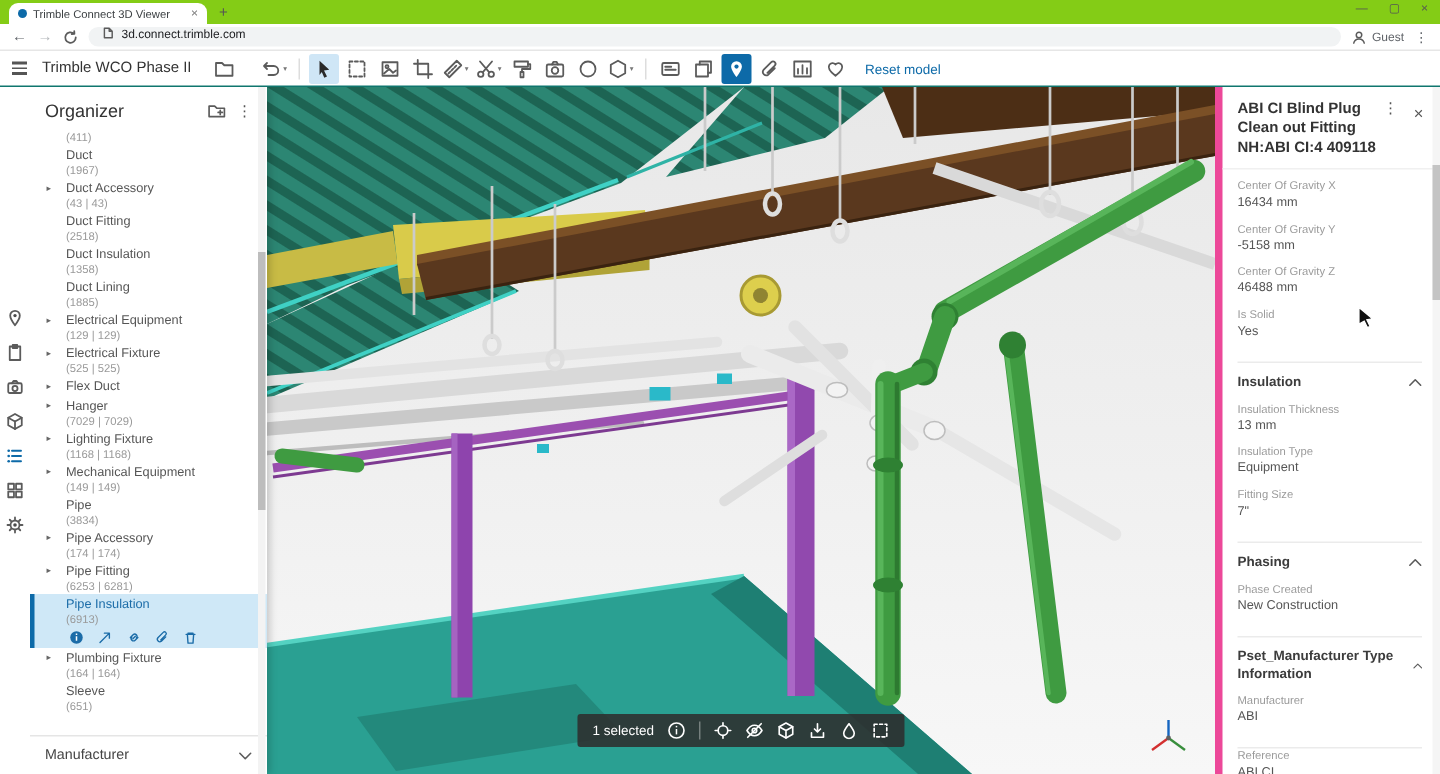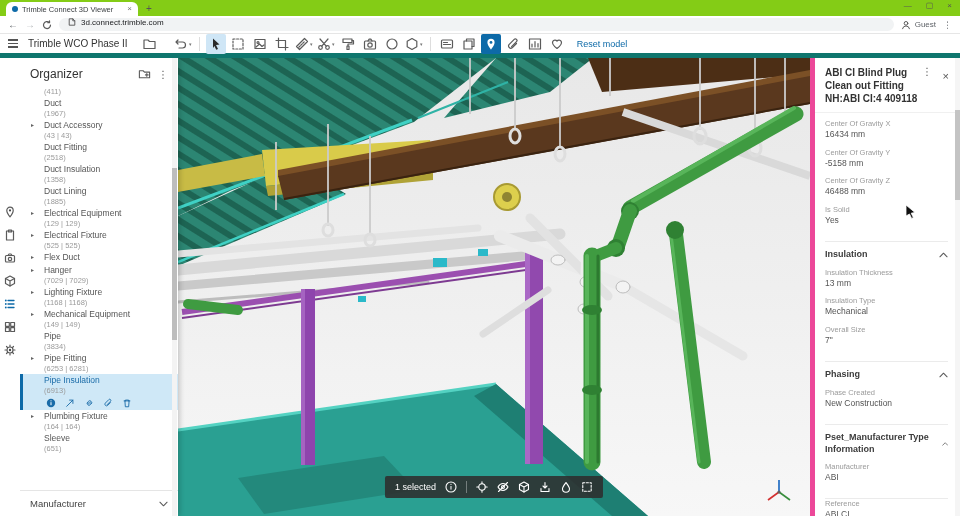--- a/index.html
+++ b/index.html
@@ -15,21 +15,21 @@
   .newtab{margin-left:8px;color:#555;font-size:10px;line-height:1;padding-bottom:2px}
   .win-controls{position:absolute;right:8px;top:2px;display:flex;gap:14px;color:#555;font-size:8px;line-height:1}
   .urlbar{height:18px;background:#fff;display:flex;align-items:center;padding:0 8px;gap:7px;border-bottom:1px solid #e6e6e6}
   .nav-ic{color:#5f6368;font-size:10px;line-height:1}
   .url-pill{flex:1;height:13px;background:#f1f3f4;border-radius:7px;display:flex;align-items:flex-start;padding:0 9px;gap:5px}
   .url-text{font-size:8px;color:#202124}
   .guest{display:flex;align-items:center;gap:4px;font-size:8px;color:#5f6368}
   .kebab{color:#5f6368;font-size:9px;letter-spacing:0}
 
   
-  .appbar{height:24px;background:#fff;border-bottom:5px solid #0f766e;display:flex;align-items:center;padding:0 8px;position:relative;z-index:5}
+  .appbar{height:24px;background:#fff;border-bottom:1px solid #0f766e;display:flex;align-items:center;padding:0 8px;position:relative;z-index:5}
   .burger{display:flex;flex-direction:column;gap:2px;margin-right:10px}
   .burger i{display:block;width:10px;height:1.4px;background:#555}
   .proj-title{font-size:10px;color:#333;margin-right:14px;white-space:nowrap}
   .tools{display:flex;align-items:center;gap:2px}
   .tool{height:20px;min-width:20px;display:flex;align-items:center;justify-content:center;border-radius:2px;padding:0 1px}
   .tool.active{background:#cfe6f6}
   .tool.pin-active{background:#0d6aa8}
   .caret{font-size:5px;color:#777;margin-left:1px}
   .sep{width:1px;height:14px;background:#ddd;margin:0 4px}
   .reset{color:#0d6aa8;font-size:9px;margin-left:10px;white-space:nowrap;cursor:pointer}
@@ -375,20 +375,26 @@
 
         </div>
 
         <div class="org-item">
 
           <div class="org-name">Pipe</div>
           <div class="org-count">(3834)</div>
 
         </div>
 
+        <div class="org-item has-arrow">
+          <span class="arrow">▸</span>
+          <div class="org-name">Pipe Accessory</div>
+          <div class="org-count">(174 | 174)</div>
+
+        </div>
 
         <div class="org-item has-arrow">
           <span class="arrow">▸</span>
           <div class="org-name">Pipe Fitting</div>
           <div class="org-count">(6253 | 6281)</div>
 
         </div>
 
         <div class="org-item selected">
 
@@ -630,24 +636,24 @@
               <path class="ic" d="M1 5 L5 1 L9 5"></path>
             </svg>
         </div>
         <div>
           <div class="pfield">
               <div class="plabel">Insulation Thickness</div>
               <div class="pvalue">13 mm</div>
             </div>
             <div class="pfield">
               <div class="plabel">Insulation Type</div>
-              <div class="pvalue">Mechanical</div>
+              <div class="pvalue">Equipment</div>
             </div>
             <div class="pfield">
-              <div class="plabel">Overall Size</div>
+              <div class="plabel">Fitting Size</div>
               <div class="pvalue">7"</div>
             </div>
         </div>
       </div>
 
       <div class="pgroup">
         <div class="psection">
           <span class="psection-title">Phasing</span>
           <svg width="9" height="6" viewBox="0 0 10 6">
               <path class="ic" d="M1 5 L5 1 L9 5"></path>

